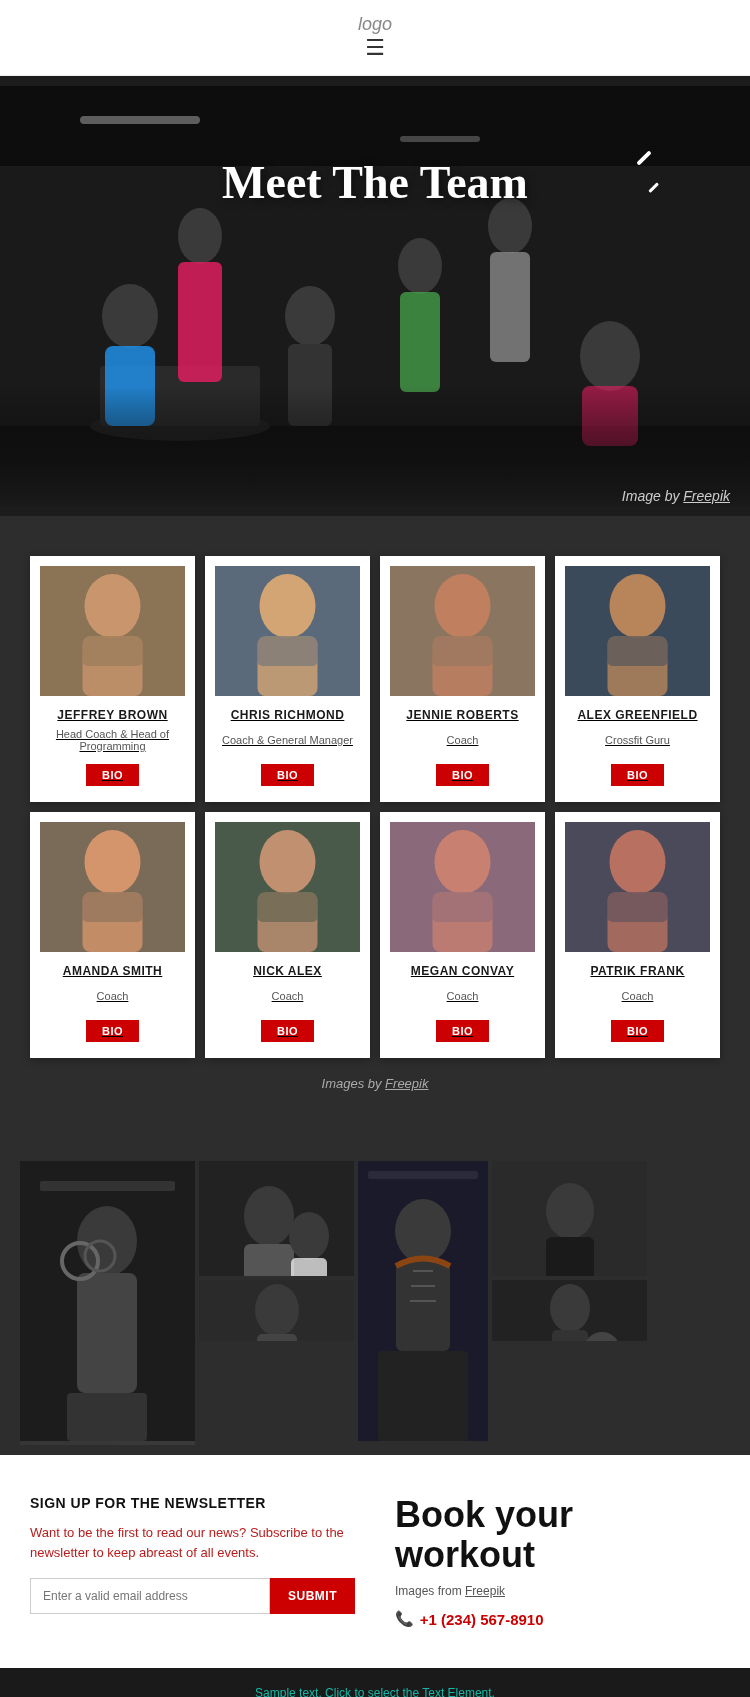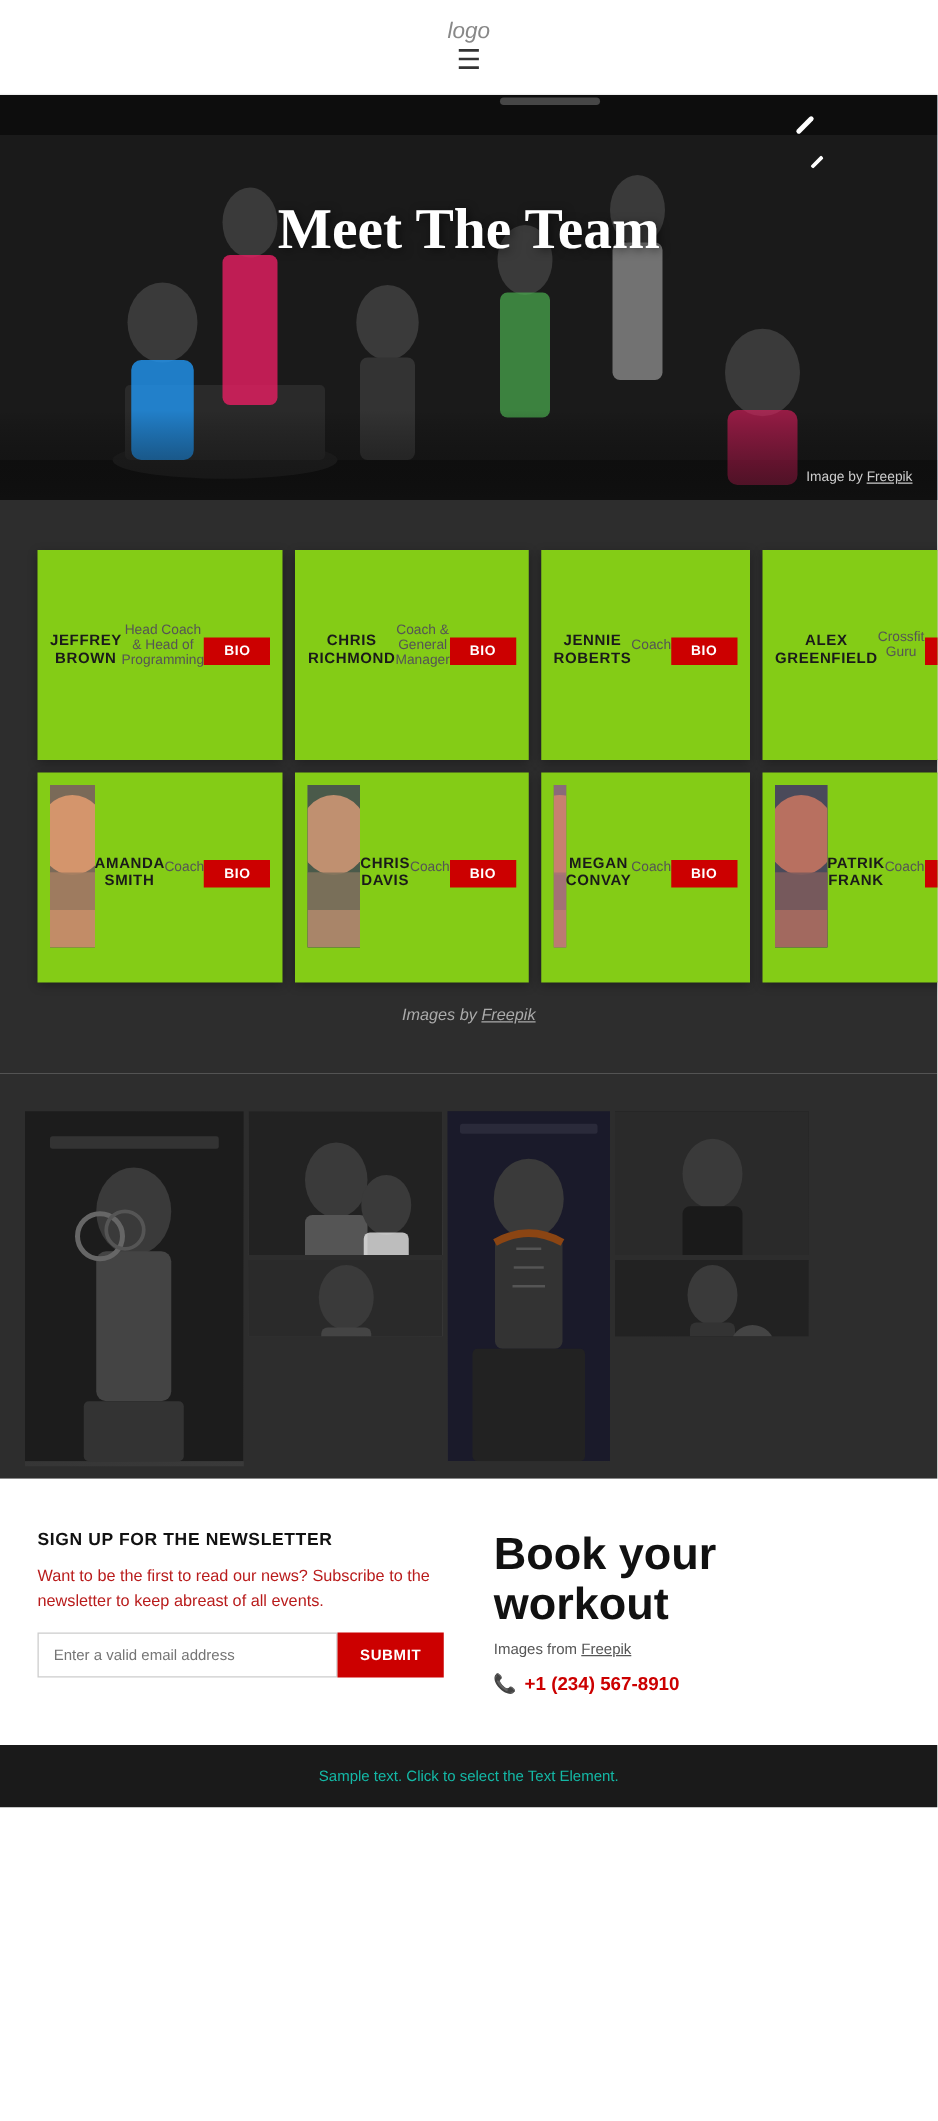--- a/index.html
+++ b/index.html
@@ -8,55 +8,56 @@
     
     .navbar {
       display: flex; justify-content: space-between; align-items: center;
       padding: 14px 24px; background: #fff; border-bottom: 1px solid #eee; flex-direction: column;
     }
     .navbar-logo { font-size: 18px; color: #888; font-style: italic; }
     .navbar-menu { font-size: 22px; color: #333; cursor: pointer; }
 
     
     .hero {
-      position: relative; width: 750px; height: 324px;
+      position: relative; width: 750px; height: 440px;
       background: linear-gradient(135deg, #1a1a2e 0%, #16213e 40%, #0f3460 100%);
       display: flex; align-items: center; justify-content: center; overflow: hidden;
     }
     .hero-bg {
       position: absolute; inset: 0;
       background: #1c1c1c;
       display: flex; align-items: center; justify-content: center;
     }
     .hero-title {
       position: absolute; top: 80px; left: 50%; transform: translateX(-50%);
       font-size: 46px; font-weight: 900; color: #fff; white-space: nowrap;
       text-shadow: 2px 2px 8px rgba(0,0,0,0.5);
       font-family: 'Georgia', serif;
     }
     .hero-credit {
       position: absolute; bottom: 12px; right: 20px;
-      color: #ccc; font-size: 11px; 
+      color: #ccc; font-size: 14px; font-style: italic;
     }
     .hero-credit a { color: #ccc; }
 
     
     .team-section {
       background: #2d2d2d; padding: 40px 30px;
     }
 
     
     .team-grid {
       display: grid; grid-template-columns: repeat(4, 1fr);
       gap: 10px; max-width: 690px; margin: 0 auto;
     }
     .team-card {
-      background: #84cc16; padding: 10px 10px 16px;
-      display: flex; flex-direction: row; align-items: center;
+      background: #ffffff; padding: 10px 10px 16px;
+      display: flex; flex-direction: column; align-items: center;
       box-shadow: 0 2px 8px rgba(0,0,0,0.3);
+      text-decoration: underline;
     }
     .team-photo {
       width: 100%; height: 130px; object-fit: cover;
       background: #666; margin-bottom: 12px;
       display: flex; align-items: center; justify-content: center;
       overflow: hidden;
     }
     
     .team-photo svg { width: 100%; height: 100%; }
 
@@ -285,21 +286,21 @@
       </div>
       <div class="team-card">
         <div class="team-photo photo-6">
           <svg width="100%" height="130" viewBox="0 0 160 130" preserveAspectRatio="xMidYMid slice">
       <rect width="160" height="130" fill="#4a5a4a"></rect>
       <ellipse cx="80" cy="40" rx="28" ry="32" fill="#c09070"></ellipse>
       <rect x="50" y="70" width="60" height="60" rx="8" fill="#c09070" opacity="0.8"></rect>
       <rect x="50" y="70" width="60" height="30" rx="5" fill="#4a5a4a" opacity="0.5"></rect>
     </svg>
         </div>
-        <div class="team-name">CHRIS DAVIS</div>
+        <div class="team-name">NICK ALEX</div>
         <div class="team-role">Coach</div>
         <button class="bio-btn">BIO</button>
       </div>
       <div class="team-card">
         <div class="team-photo photo-7">
           <svg width="100%" height="130" viewBox="0 0 160 130" preserveAspectRatio="xMidYMid slice">
       <rect width="160" height="130" fill="#8a6a7a"></rect>
       <ellipse cx="80" cy="40" rx="28" ry="32" fill="#c88070"></ellipse>
       <rect x="50" y="70" width="60" height="60" rx="8" fill="#c88070" opacity="0.8"></rect>
       <rect x="50" y="70" width="60" height="30" rx="5" fill="#8a6a7a" opacity="0.5"></rect>

